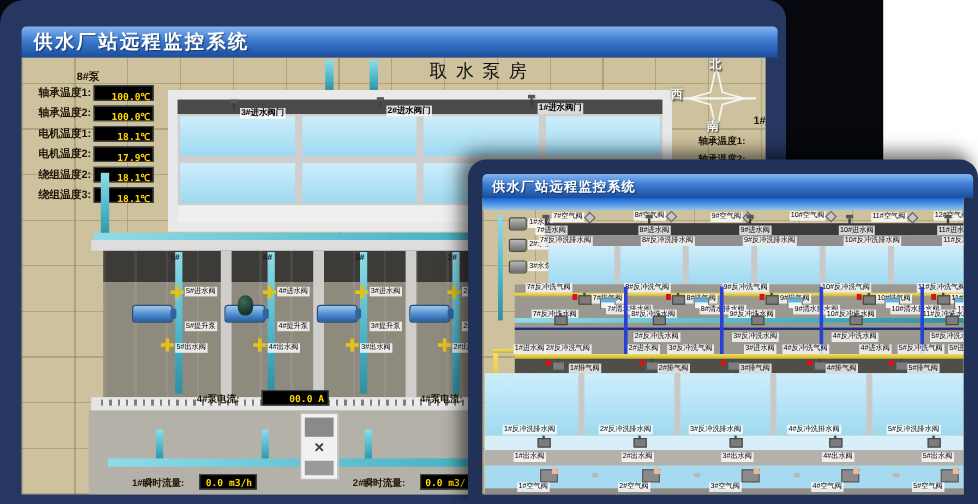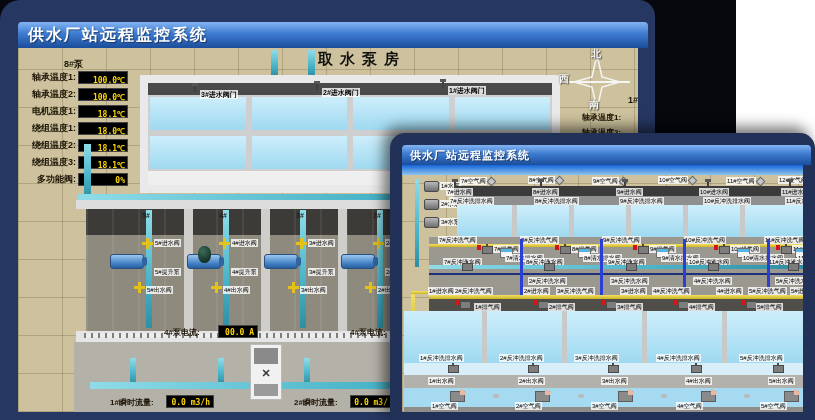--- a/index.html
+++ b/index.html
@@ -22,21 +22,21 @@
      repeating-linear-gradient(90deg,rgba(110,95,60,.30) 0 1px,transparent 1px 44px),
      repeating-linear-gradient(0deg,rgba(110,95,60,.30) 0 1px,transparent 1px 38px),
      #cdc29d;}
   #back-canvas{left:18px;top:48px;width:620px;height:364px;overflow:hidden;}
   #front-canvas{left:402px;top:165px;width:401px;height:247px;overflow:hidden;}
   
   .lbl{position:absolute;font-size:6px;line-height:8px;color:#000;white-space:nowrap;
        background:rgba(255,255,255,.8);padding:0 1px;}
   .blbl{position:absolute;font-size:7px;line-height:9px;color:#000;white-space:nowrap;
         background:rgba(255,255,255,.8);padding:0 1px;font-weight:bold;}
-  .scene-title{position:absolute;color:#101010;font-weight:bold;}
+  .scene-title{position:absolute;color:#101010;font-weight:normal;margin-left:40px;}
   
   .prow{display:flex;align-items:center;margin-bottom:4px;}
   .plab{font-size:9px;font-weight:bold;color:#1c1405;width:54px;text-align:right;margin-right:2px;}
   .vbox{width:50px;height:13px;background:#000;color:#ffd800;
         font:bold 8px "DejaVu Sans Mono",monospace;text-align:right;
         padding:2px 2px 0 2px;box-sizing:border-box;border:1px solid #444;}
   .rlab{position:absolute;font-size:8px;font-weight:bold;color:#1c1405;white-space:nowrap;}
   .vinline{position:absolute;height:13px;background:#000;color:#ffd800;
         font:bold 8px "DejaVu Sans Mono",monospace;text-align:right;
         padding:2px 3px 0 2px;box-sizing:border-box;border:1px solid #444;}
@@ -109,34 +109,30 @@
       </div>
     <div class="prow">
         <span class="plab">轴承温度2:</span>
         <span class="vbox">100.0℃</span>
       </div>
     <div class="prow">
         <span class="plab">电机温度1:</span>
         <span class="vbox">18.1℃</span>
       </div>
     <div class="prow">
-        <span class="plab">绕组温度1:</span>
-        <span class="vbox">18.0℃</span>
+        <span class="plab">电机温度2:</span>
+        <span class="vbox">17.9℃</span>
       </div>
     <div class="prow">
         <span class="plab">绕组温度2:</span>
         <span class="vbox">18.1℃</span>
       </div>
     <div class="prow">
         <span class="plab">绕组温度3:</span>
         <span class="vbox">18.1℃</span>
-      </div>
-    <div class="prow">
-        <span class="plab">多功能阀:</span>
-        <span class="vbox">0%</span>
       </div>
   </div>
 
   <div class="pipe-ch" style="left:253px;top:2px;width:7px;height:26px;"></div>
   <div class="pipe-ch" style="left:290px;top:2px;width:7px;height:26px;"></div>
 
   <div class="abs" style="left:122px;top:27px;width:420px;height:118px;border:8px solid #e9e9e9;background:#cfcfcf;box-sizing:border-box;">
     <div class="abs" style="left:0;top:0;width:100%;height:12px;background:#4a4a4a;"></div>
     <div class="abs" style="left:2px;top:14px;right:2px;height:72px;display:grid;grid-template-columns:1fr 1fr 1fr 1fr;grid-template-rows:1fr 1fr;gap:6px;">
       <div class="pool"></div>
@@ -226,21 +222,21 @@
       <i class="ycross" style="left:24px;top:72px;"></i>
       <span class="lbl" style="left:36px;top:76px;">2#出水阀</span>
     </div>
 
     <i class="gtank" style="left:122px;top:46px;"></i>
     <div class="abs" style="left:0;top:131px;width:100%;height:12px;background:#e5e5e5;"></div>
     <div class="ticks" style="left:8px;top:133px;width:468px;"></div>
   </div>
 
   <span class="rlab" style="left:146px;top:279px;">4#泵电流:</span>
-  <span class="vinline" style="left:200px;top:277px;width:40px;">00.0 A</span>
+  <span class="vinline" style="left:200px;top:277px;width:56px;">00.0 A</span>
   <span class="rlab" style="left:332px;top:279px;">4#泵电流:</span>
   <span class="vinline" style="left:386px;top:277px;width:40px;"></span>
 
   <div class="abs" style="left:56px;top:294px;width:564px;height:70px;background:#b4b1a9;"></div>
   <div class="pipe-ch" style="left:112px;top:310px;width:6px;height:26px;"></div>
   <div class="pipe-ch" style="left:200px;top:310px;width:6px;height:26px;"></div>
   <div class="pipe-ch" style="left:286px;top:310px;width:6px;height:26px;"></div>
   <div class="pipe-c" style="left:72px;top:334px;width:470px;height:7px;"></div>
   <div class="fmeter" style="left:232px;top:296px;">
     <div class="fm-top"></div>

